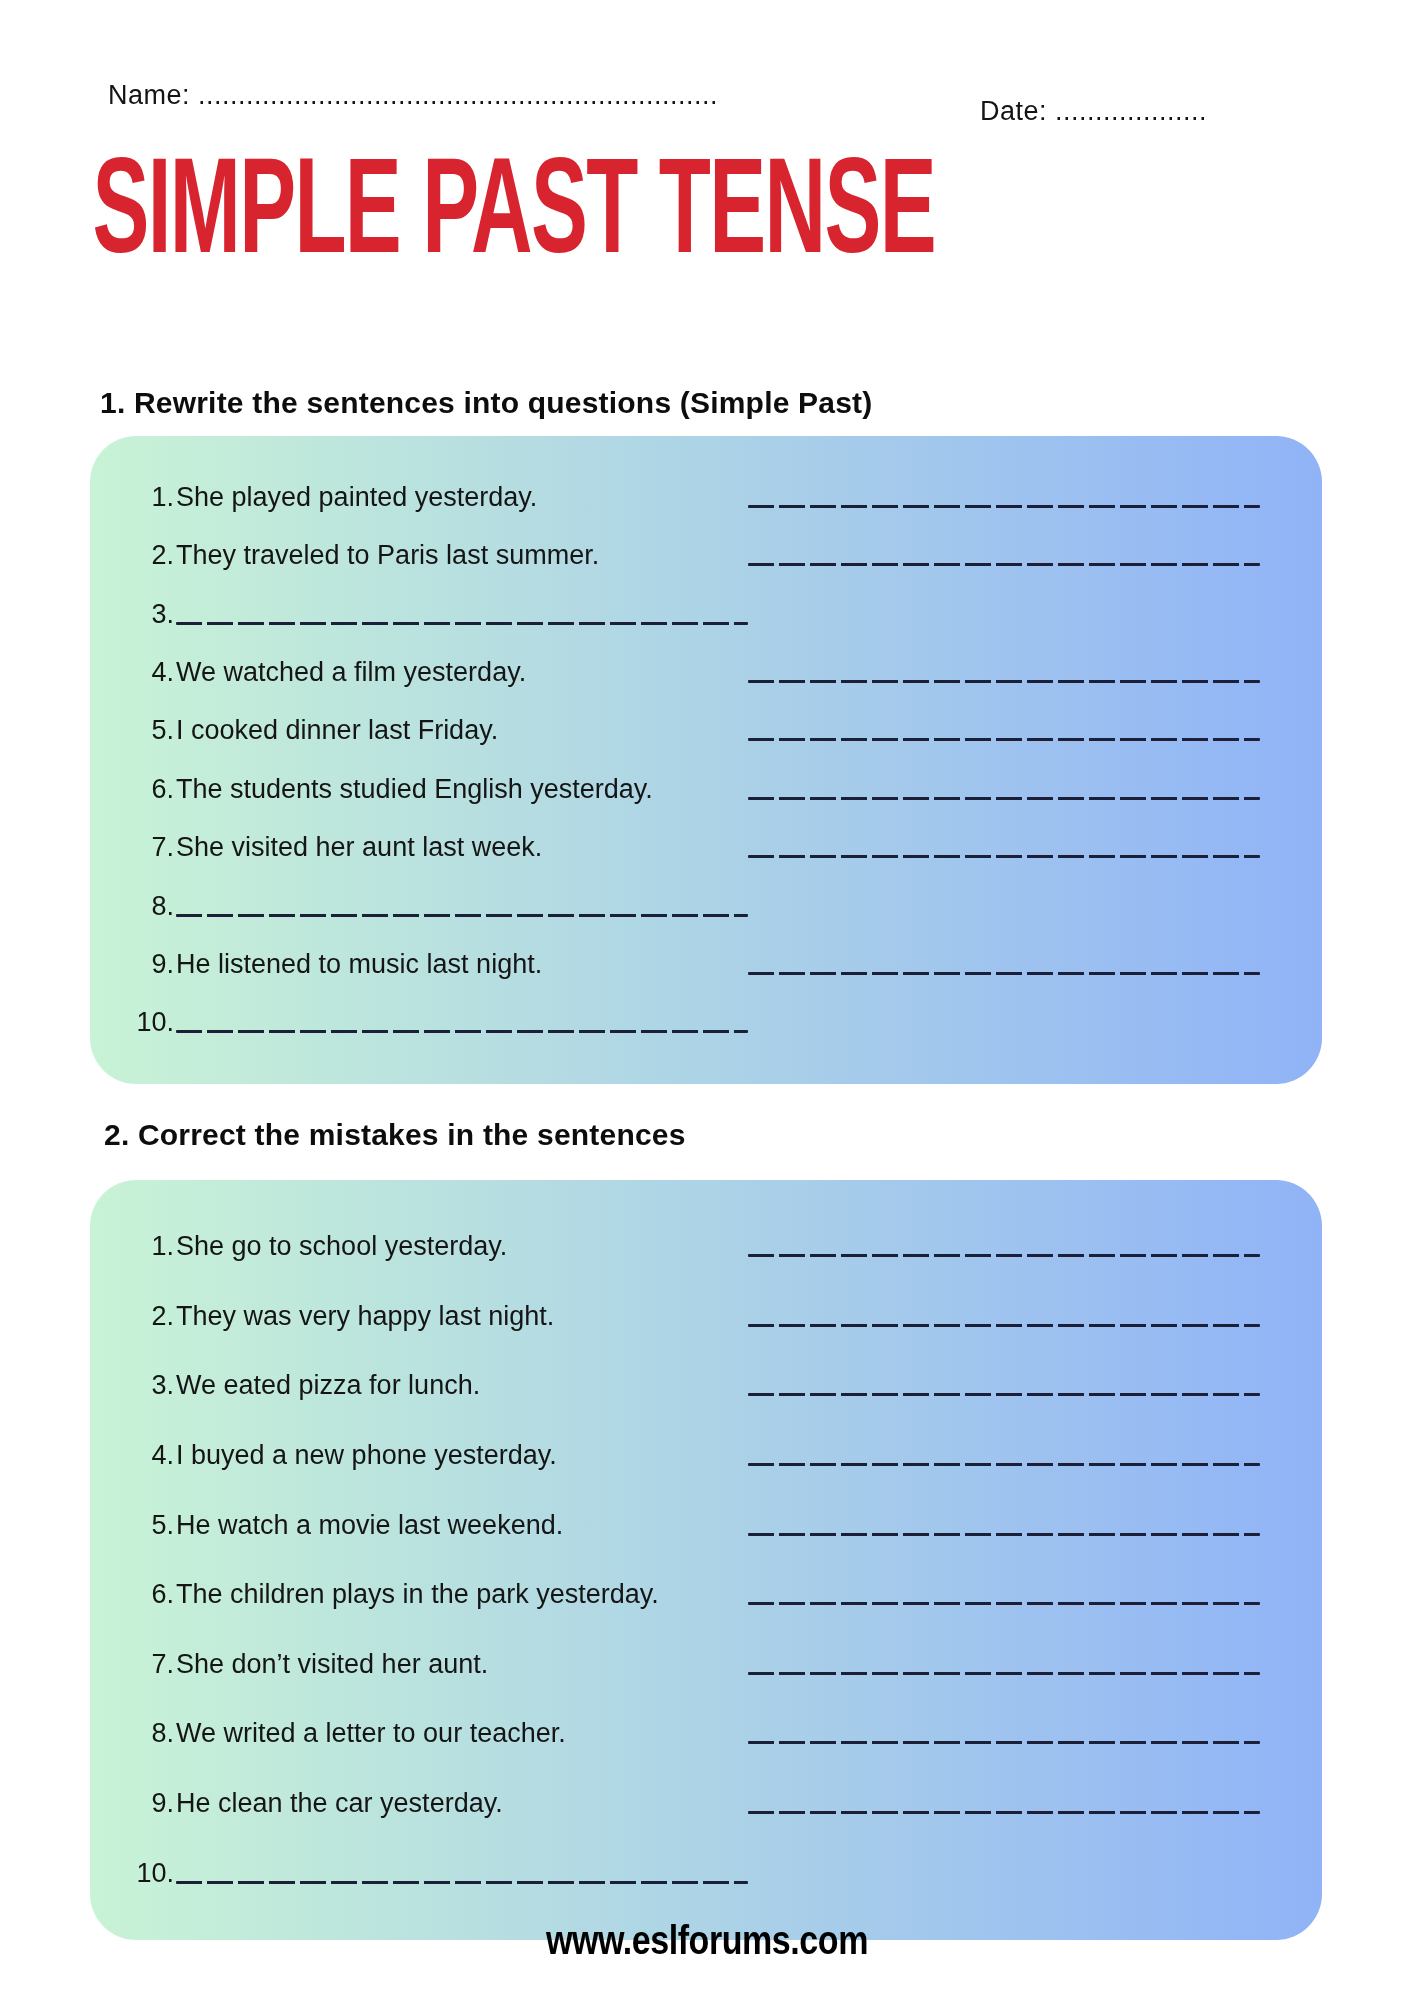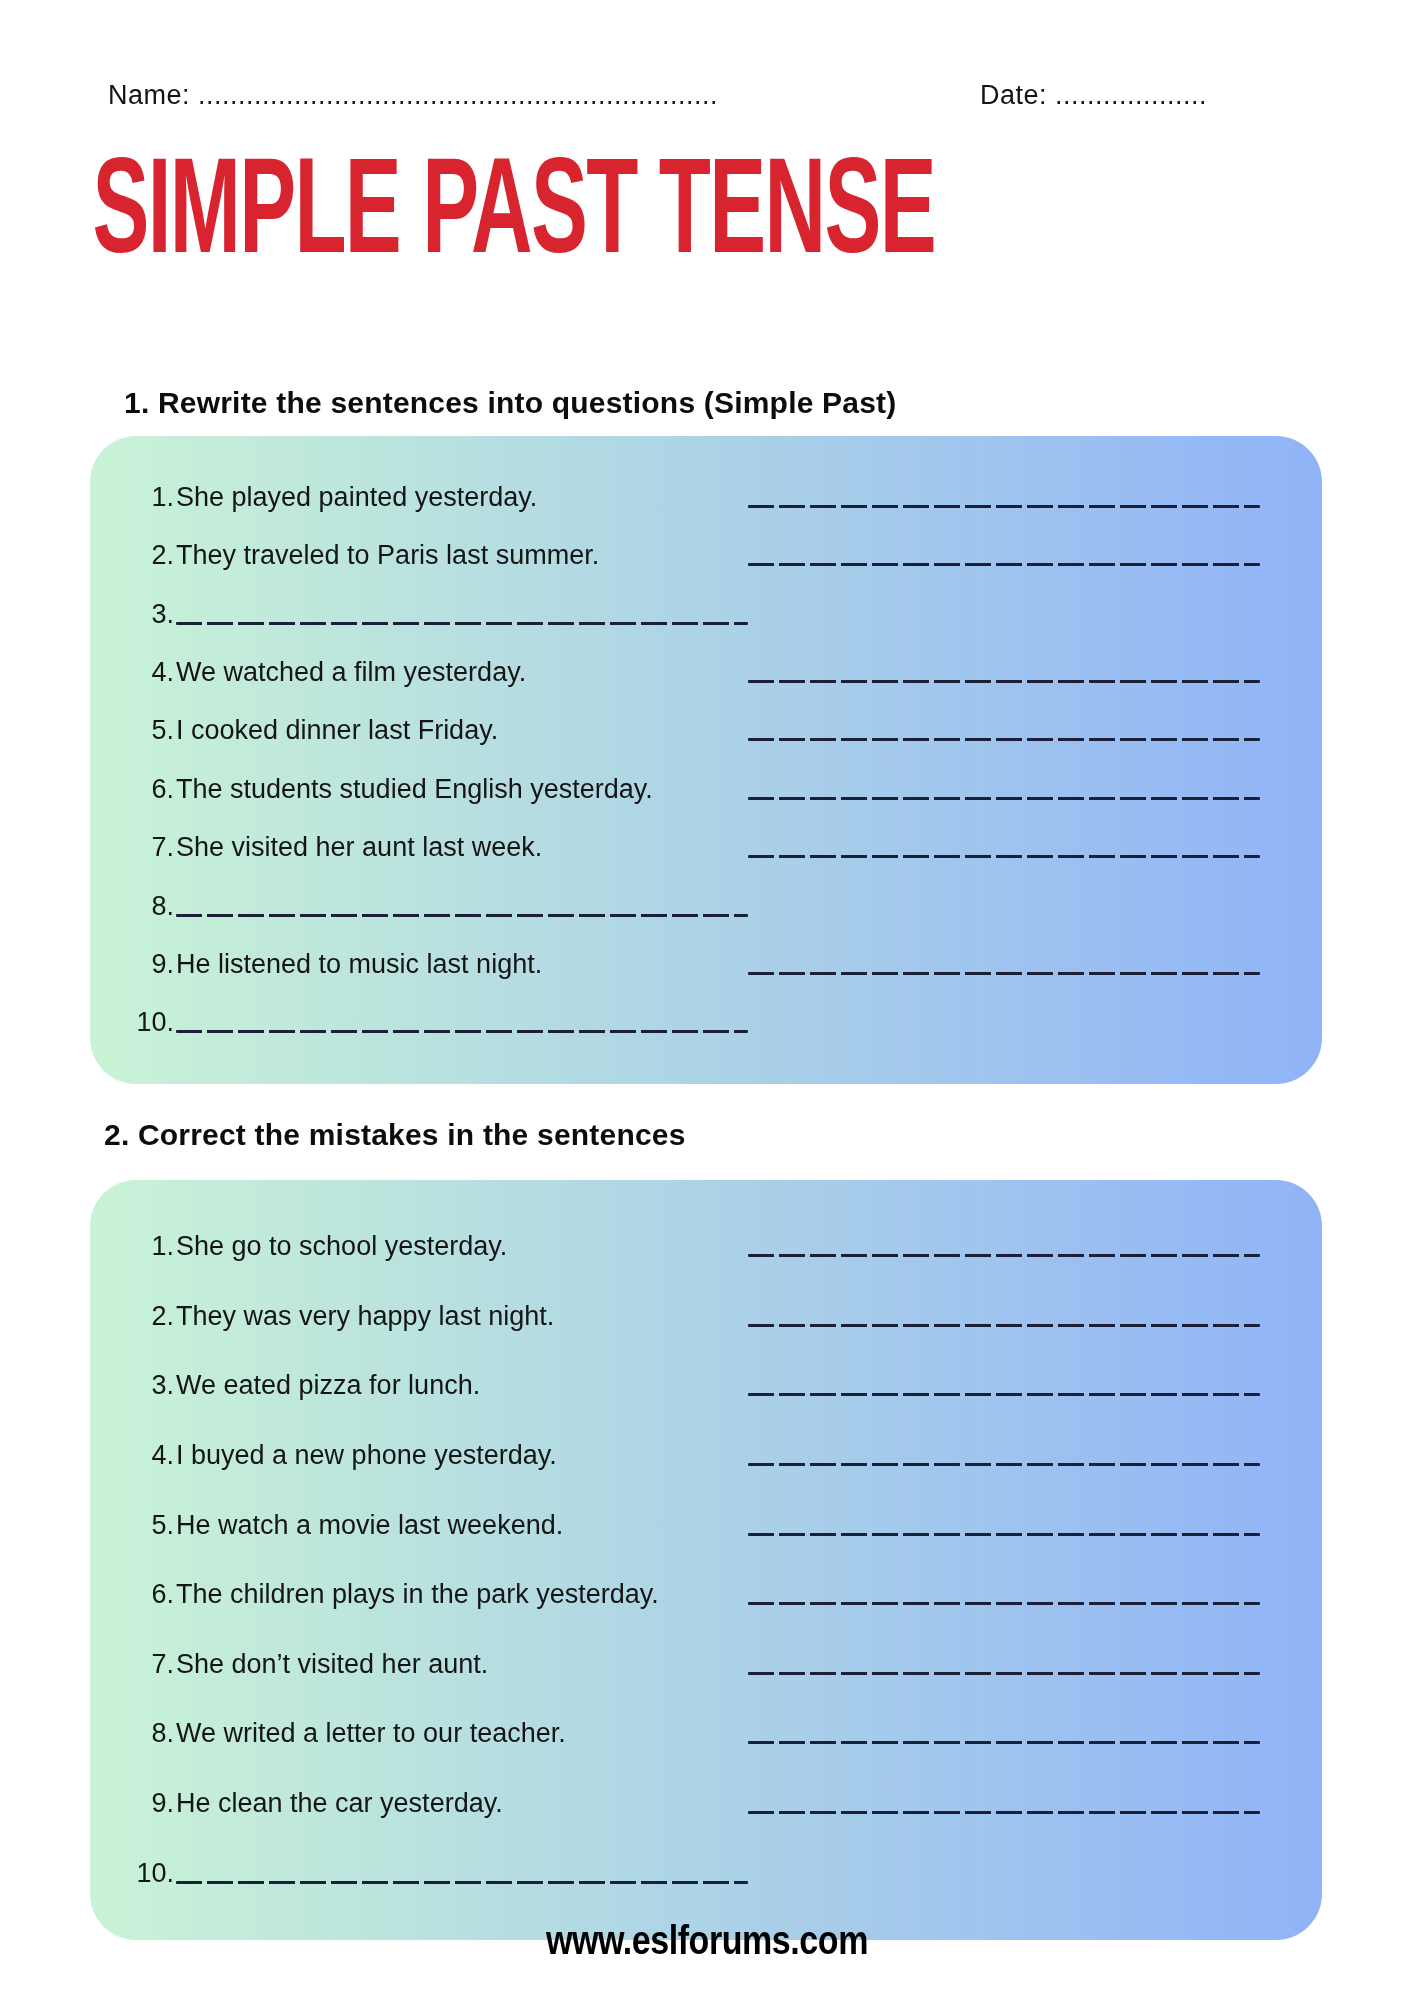--- a/index.html
+++ b/index.html
@@ -3,30 +3,30 @@
 <meta charset="utf-8">
 <style>
   html,body{margin:0;padding:0;}
   body{
     width:1414px;height:2000px;position:relative;background:#ffffff;
     font-family:"Liberation Sans", sans-serif;color:#181818;overflow:hidden;
   }
   .header-row{position:absolute;top:80px;left:108px;width:1200px;font-size:27px;
     letter-spacing:.5px;color:#141414;}
   .name-label{position:absolute;left:0;top:0;white-space:nowrap;}
-  .date-label{position:absolute;left:872px;top:0;white-space:nowrap;}
+  .date-label{position:absolute;left:872px;top:16px;white-space:nowrap;}
   .title-wrap{position:absolute;top:138px;left:0;width:1414px;text-align:left;}
   .title{
     display:inline-block;font-size:104px;font-weight:bold;line-height:1.0;
     transform:scale(0.82,1.30);transform-origin:center top;letter-spacing:-2px;
     white-space:nowrap;
   }
   .sec-heading{position:absolute;font-size:30px;font-weight:bold;color:#0d0d0d;
     letter-spacing:.2px;white-space:nowrap;}
-  #sec1-heading{top:386px;left:100px;margin-left:24px;}
+  #sec1-heading{top:386px;left:100px;}
   #sec2-heading{top:1118px;left:104px;}
   .box{
     position:absolute;left:90px;width:1232px;border-radius:46px;
     box-sizing:border-box;display:flex;flex-direction:column;
     padding:32px 62px 32px 28px;
   }
   #box1{top:436px;height:648px;}
   #box2{top:1180px;height:760px;}
   .row{flex:1;display:grid;grid-template-columns:58px 572px 1fr;
     align-items:center;font-size:27px;color:#151515;}

